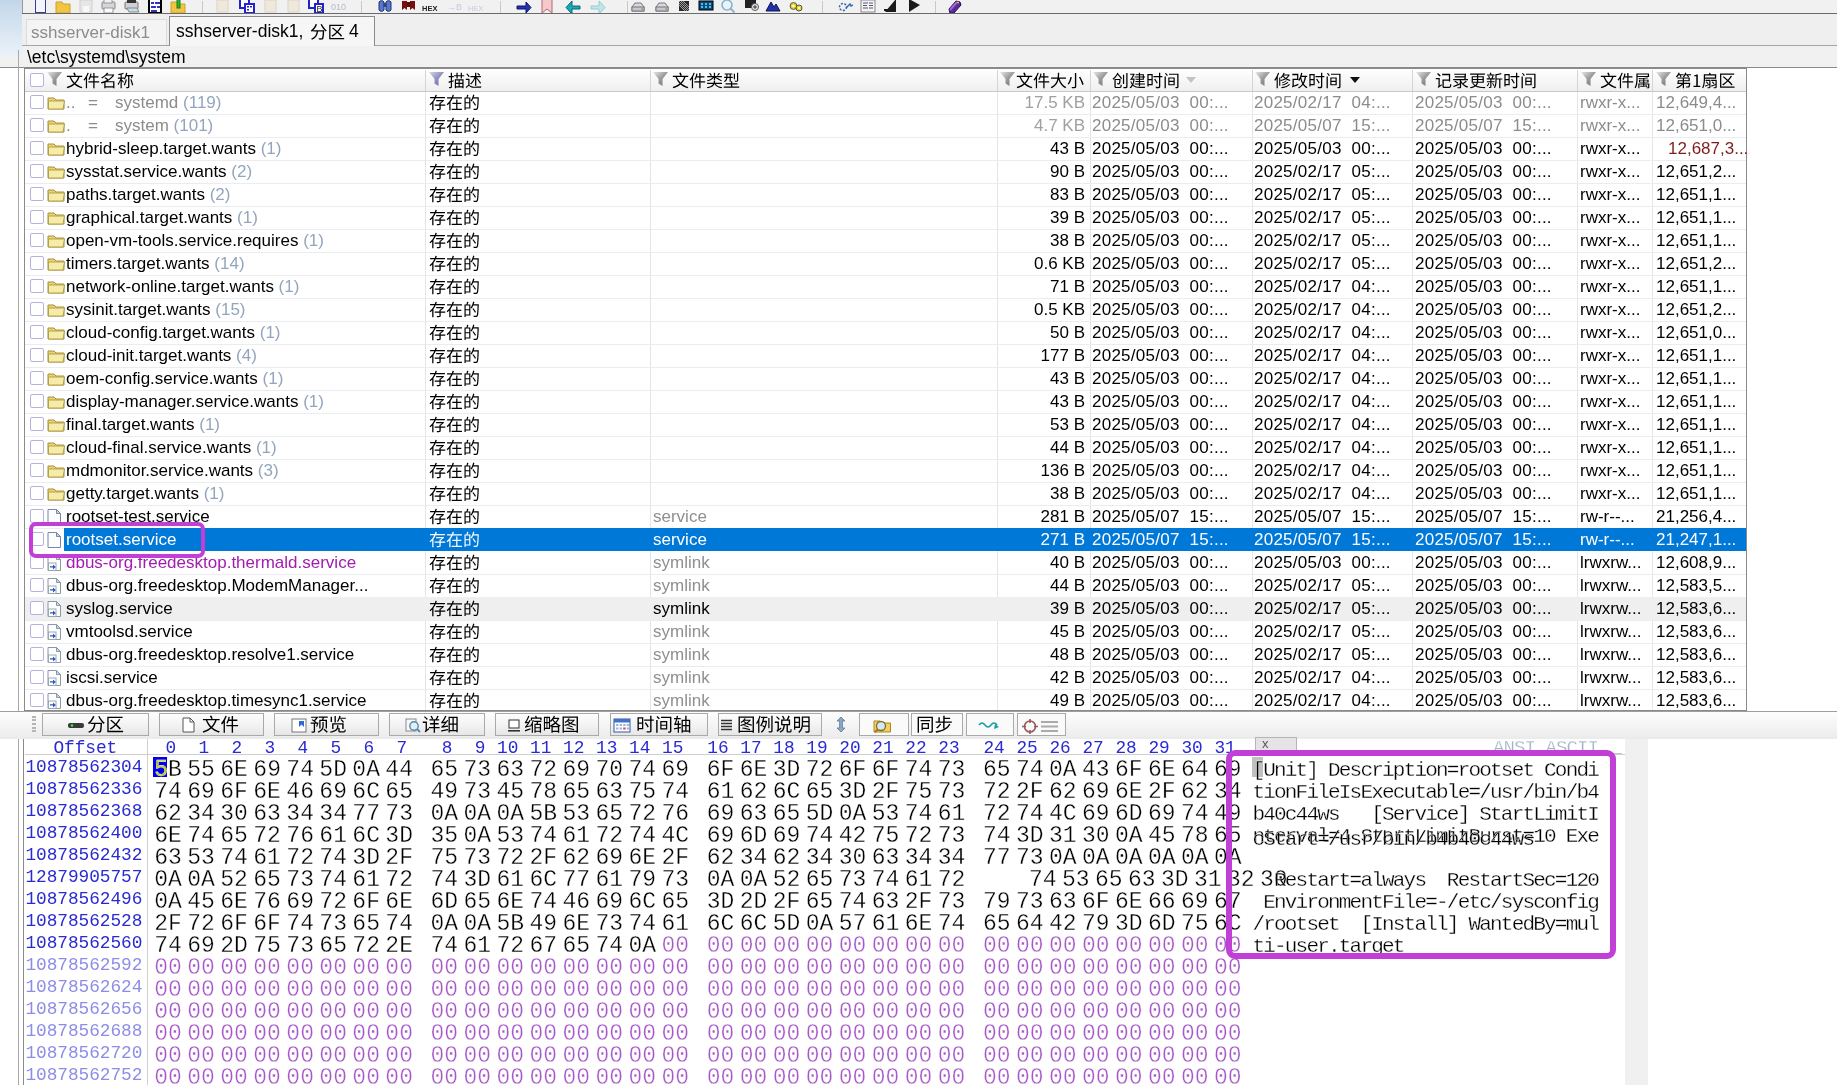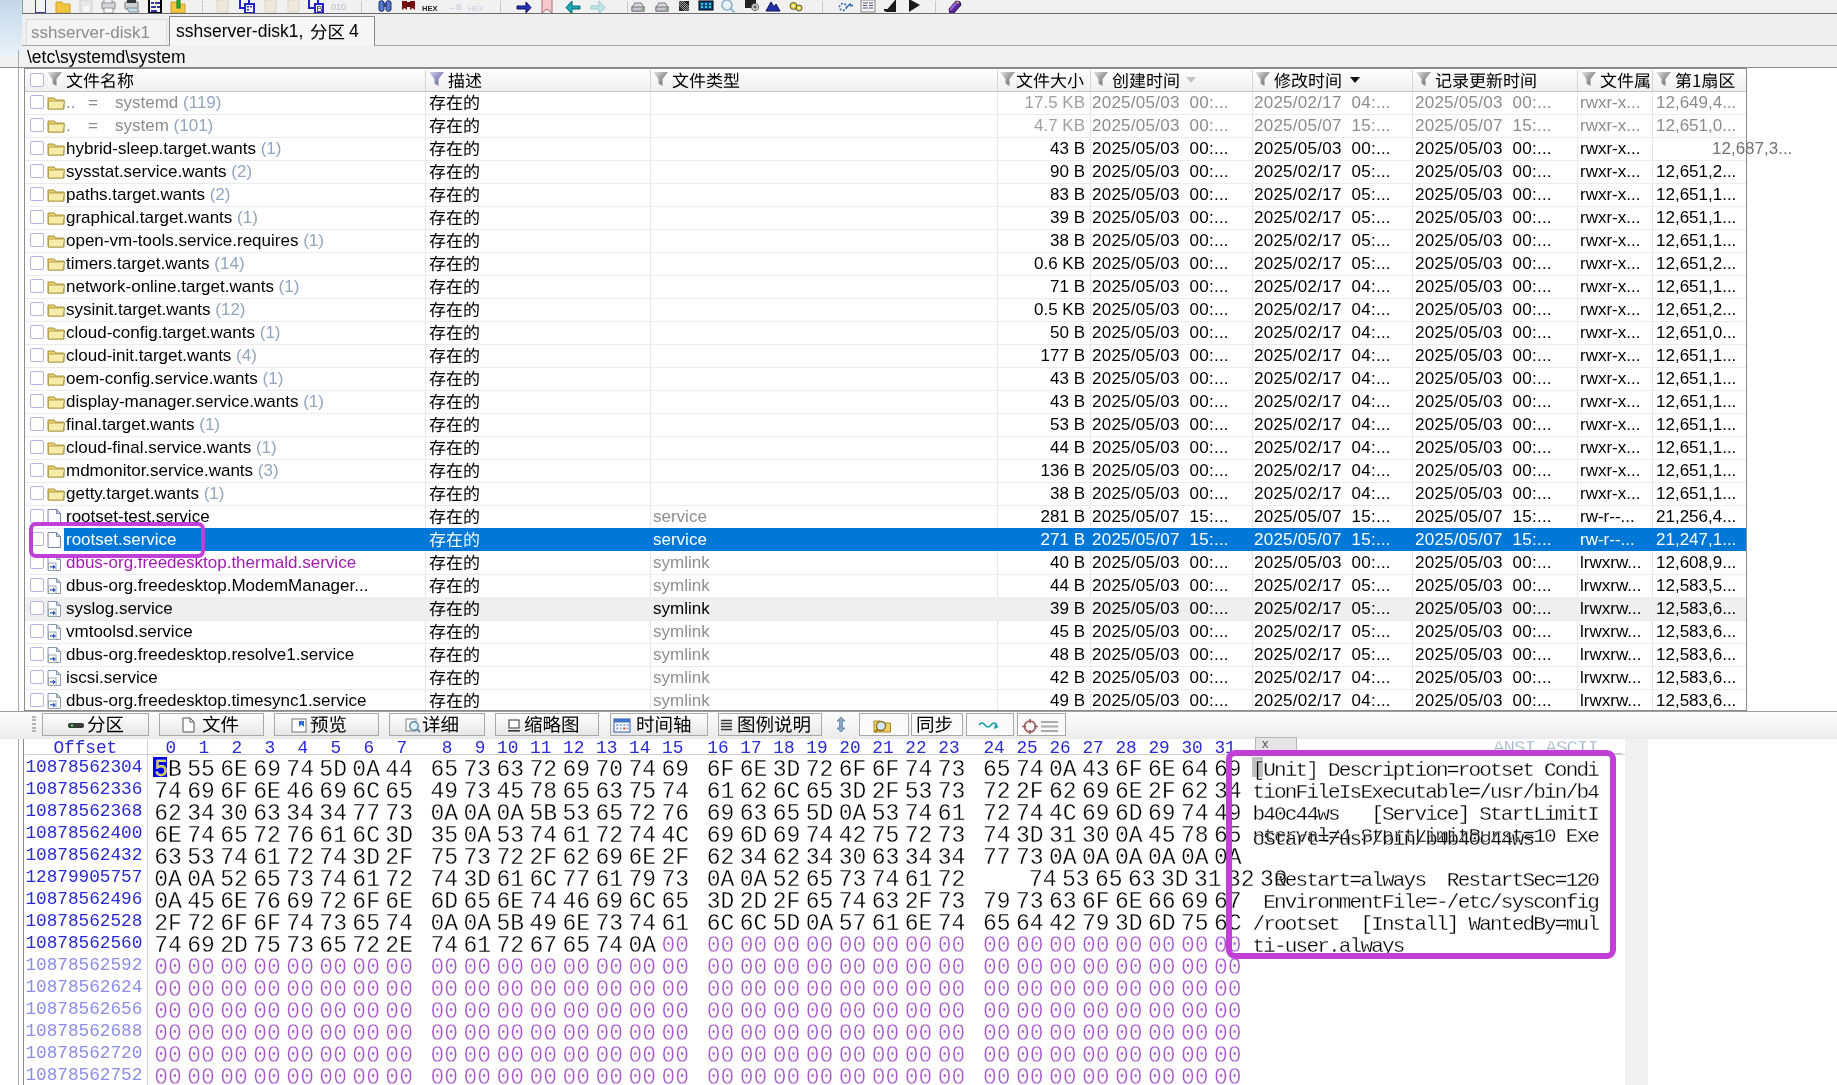--- a/index.html
+++ b/index.html
@@ -405,21 +405,21 @@
   </svg>
 <div class="cell" style="left:66px;top:139px;color:#000">hybrid-sleep.target.wants <span style="color:#93a5bd">(1)</span></div>
 <svg class="c" style="left:429px;top:140px;width:51.0px;height:17px;color:#000;" viewBox="0 0 3000 1000">
     <use href="#exist"></use>
   </svg>
 <div class="cell" style="left:985px;top:139px;width:100px;text-align:right;color:#000">43 B</div>
 <div class="cell" style="left:1092px;top:139px;color:#000;letter-spacing:0.25px">2025/05/03  00:...</div>
 <div class="cell" style="left:1254px;top:139px;color:#000;letter-spacing:0.25px">2025/05/03  00:...</div>
 <div class="cell" style="left:1415px;top:139px;color:#000;letter-spacing:0.25px">2025/05/03  00:...</div>
 <div class="cell" style="left:1580px;top:139px;color:#000">rwxr-x...</div>
-<div class="cell" style="left:1712px;top:139px;color:#737373">12,687,3...</div>
+<div class="cell" style="left:1668px;top:139px;color:#7f1d1d">12,687,3...</div>
 <div class="hline" style="left:25px;top:182.6px;width:1721px"></div>
 <div class="cb" style="left:30px;top:164px"></div>
 <svg class="abs" style="left:47px;top:164px" width="19" height="16" viewBox="0 0 19 16">
     <use href="#fold"></use>
   </svg>
 <div class="cell" style="left:66px;top:162px;color:#000">sysstat.service.wants <span style="color:#93a5bd">(2)</span></div>
 <svg class="c" style="left:429px;top:163px;width:51.0px;height:17px;color:#000;" viewBox="0 0 3000 1000">
     <use href="#exist"></use>
   </svg>
 <div class="cell" style="left:985px;top:162px;width:100px;text-align:right;color:#000">90 B</div>
@@ -501,21 +501,21 @@
 <div class="cell" style="left:1092px;top:277px;color:#000;letter-spacing:0.25px">2025/05/03  00:...</div>
 <div class="cell" style="left:1254px;top:277px;color:#000;letter-spacing:0.25px">2025/02/17  04:...</div>
 <div class="cell" style="left:1415px;top:277px;color:#000;letter-spacing:0.25px">2025/05/03  00:...</div>
 <div class="cell" style="left:1580px;top:277px;color:#000">rwxr-x...</div>
 <div class="cell" style="left:1656px;top:277px;color:#000">12,651,1...</div>
 <div class="hline" style="left:25px;top:320.6px;width:1721px"></div>
 <div class="cb" style="left:30px;top:302px"></div>
 <svg class="abs" style="left:47px;top:302px" width="19" height="16" viewBox="0 0 19 16">
     <use href="#fold"></use>
   </svg>
-<div class="cell" style="left:66px;top:300px;color:#000">sysinit.target.wants <span style="color:#93a5bd">(12)</span></div>
+<div class="cell" style="left:66px;top:300px;color:#000">sysinit.target.wants <span style="color:#93a5bd">(15)</span></div>
 <svg class="c" style="left:429px;top:301px;width:51.0px;height:17px;color:#000;" viewBox="0 0 3000 1000">
     <use href="#exist"></use>
   </svg>
 <div class="cell" style="left:985px;top:300px;width:100px;text-align:right;color:#000">0.5 KB</div>
 <div class="cell" style="left:1092px;top:300px;color:#000;letter-spacing:0.25px">2025/05/03  00:...</div>
 <div class="cell" style="left:1254px;top:300px;color:#000;letter-spacing:0.25px">2025/02/17  04:...</div>
 <div class="cell" style="left:1415px;top:300px;color:#000;letter-spacing:0.25px">2025/05/03  00:...</div>
 <div class="cell" style="left:1580px;top:300px;color:#000">rwxr-x...</div>
 <div class="cell" style="left:1656px;top:300px;color:#000">12,651,2...</div>
 <div class="hline" style="left:25px;top:343.6px;width:1721px"></div>
@@ -918,21 +918,21 @@
 <div class="hoff" style="left:1181.5px;top:738px">30</div>
 <div class="hoff" style="left:1214.5px;top:738px">31</div>
 <div class="hoff" style="left:25.5px;top:757px">10878562304</div>
 <div class="hexrow" style="left:154.3px;top:759.5px"><b class="selbyte">5</b>B 55 6E 69 74 5D 0A 44</div>
 <div class="hexrow" style="left:430.5px;top:759.5px">65 73 63 72 69 70 74 69</div>
 <div class="hexrow" style="left:706.7px;top:759.5px">6F 6E 3D 72 6F 6F 74 73</div>
 <div class="hexrow" style="left:982.9px;top:759.5px">65 74 0A 43 6F 6E 64 69</div>
 <div class="hoff" style="left:25.5px;top:779px">10878562336</div>
 <div class="hexrow" style="left:154.3px;top:781.5px">74 69 6F 6E 46 69 6C 65</div>
 <div class="hexrow" style="left:430.5px;top:781.5px">49 73 45 78 65 63 75 74</div>
-<div class="hexrow" style="left:706.7px;top:781.5px">61 62 6C 65 3D 2F 53 73</div>
+<div class="hexrow" style="left:706.7px;top:781.5px">61 62 6C 65 3D 2F 75 73</div>
 <div class="hexrow" style="left:982.9px;top:781.5px">72 2F 62 69 6E 2F 62 34</div>
 <div class="hoff" style="left:25.5px;top:801px">10878562368</div>
 <div class="hexrow" style="left:154.3px;top:803.5px">62 34 30 63 34 34 77 73</div>
 <div class="hexrow" style="left:430.5px;top:803.5px">0A 0A 0A 5B 53 65 72 76</div>
 <div class="hexrow" style="left:706.7px;top:803.5px">69 63 65 5D 0A 53 74 61</div>
 <div class="hexrow" style="left:982.9px;top:803.5px">72 74 4C 69 6D 69 74 49</div>
 <div class="hoff" style="left:25.5px;top:823px">10878562400</div>
 <div class="hexrow" style="left:154.3px;top:825.5px">6E 74 65 72 76 61 6C 3D</div>
 <div class="hexrow" style="left:430.5px;top:825.5px">35 0A 53 74 61 72 74 4C</div>
 <div class="hexrow" style="left:706.7px;top:825.5px">69 6D 69 74 42 75 72 73</div>
@@ -993,17 +993,17 @@
 <div class="hexrow" style="left:706.7px;top:1067.5px"><i>00 00 00 00 00 00 00 00</i></div>
 <div class="hexrow" style="left:982.9px;top:1067.5px"><i>00 00 00 00 00 00 00 00</i></div>
 <div class="asc" style="left:1252.4px;top:759.6px"><b class="selchar">[</b>Unit] Description=rootset Condi</div>
 <div class="asc" style="left:1252.4px;top:781.6px">tionFileIsExecutable=/usr/bin/b4</div>
 <div class="asc" style="left:1252.4px;top:803.6px">b40c44ws   [Service] StartLimitI</div>
 <div class="asc" style="left:1252.4px;top:825.6px">nterval=4 StartLimitBurst=10 Exe</div>
 <div class="asc" style="left:1252.4px;top:829px">cStart=/usr/bin/b4b40c44ws</div>
 <div class="asc" style="left:1252.4px;top:869.6px">  Restart=always  RestartSec=120</div>
 <div class="asc" style="left:1252.4px;top:891.6px"> EnvironmentFile=-/etc/sysconfig</div>
 <div class="asc" style="left:1252.4px;top:913.6px">/rootset  [Install] WantedBy=mul</div>
-<div class="asc" style="left:1252.4px;top:935.6px">ti-user.always</div>
+<div class="asc" style="left:1252.4px;top:935.6px">ti-user.target</div>
 <div class="abs" style="left:1255px;top:737px;width:42px;height:16px;background:#e4e4e4;border:1px solid #b5b5b5"></div>
 <div class="cell" style="left:1262px;top:736px;font-size:13px;color:#555">x</div>
 <div class="asc" style="left:1493px;top:736.5px;font-size:19px;letter-spacing:-0.9px;color:#9fb4c7">ANSI ASCII</div>
 <div class="abs" style="left:1483px;top:752.5px;width:139px;height:1px;background:#b7c6d2"></div>
 <div class="abs" style="left:1226px;top:750px;width:390px;height:209px;border:6px solid #c13fd6;border-radius:9px"></div>
 </body></html>

